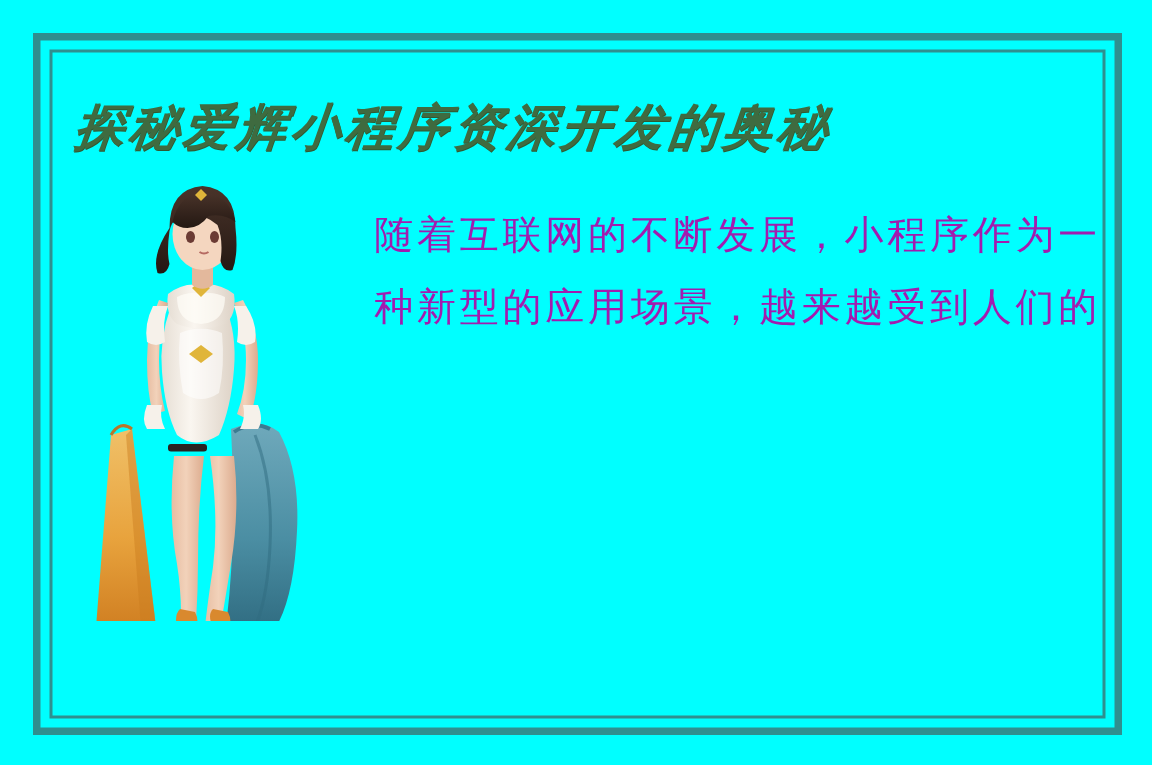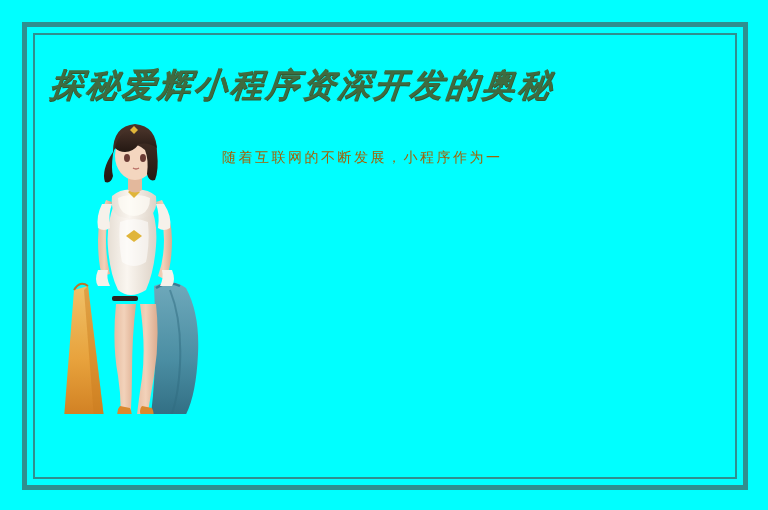--- a/index.html
+++ b/index.html
@@ -74,27 +74,28 @@
   .illustration svg { display: block; width: 168px; height: 296px; }
 
   
   .excerpt {
     position: absolute;
     left: 222px;
     top: 133px;
     width: 512px;
   }
   .excerpt .line {
-    font-size: 14px;
+    font-size: 26px;
     line-height: 48px;
     height: 48px;
-    color: #a16207;
+    color: #a21caf;
     letter-spacing: 2.5px;
     font-family: "DejaVu Sans", sans-serif;
     white-space: nowrap;
+    text-align: right;
   }
 </style>
 </head>
 <body>
 
 <div id="page">
 
   <div class="frame-outer"></div>
   <div class="frame-inner"></div>
 
@@ -177,15 +178,16 @@
       <ellipse cx="85" cy="40" rx="3" ry="4" fill="#6b3b34"></ellipse>
 
       <path d="M75 50 q3 2 6 0" fill="none" stroke="#b56a62" stroke-width="1.4"></path>
 
       <path d="M72 12 l4 -4 l4 4 l-4 4 Z" fill="#e0b53a"></path>
     </svg>
   </div>
 
   <div class="excerpt">
     <div class="line">随着互联网的不断发展，小程序作为一</div>
+    <div class="line">种新型的应用场景，越来越受到人们的</div>
   </div>
 
 </div>
 
 </body></html>

